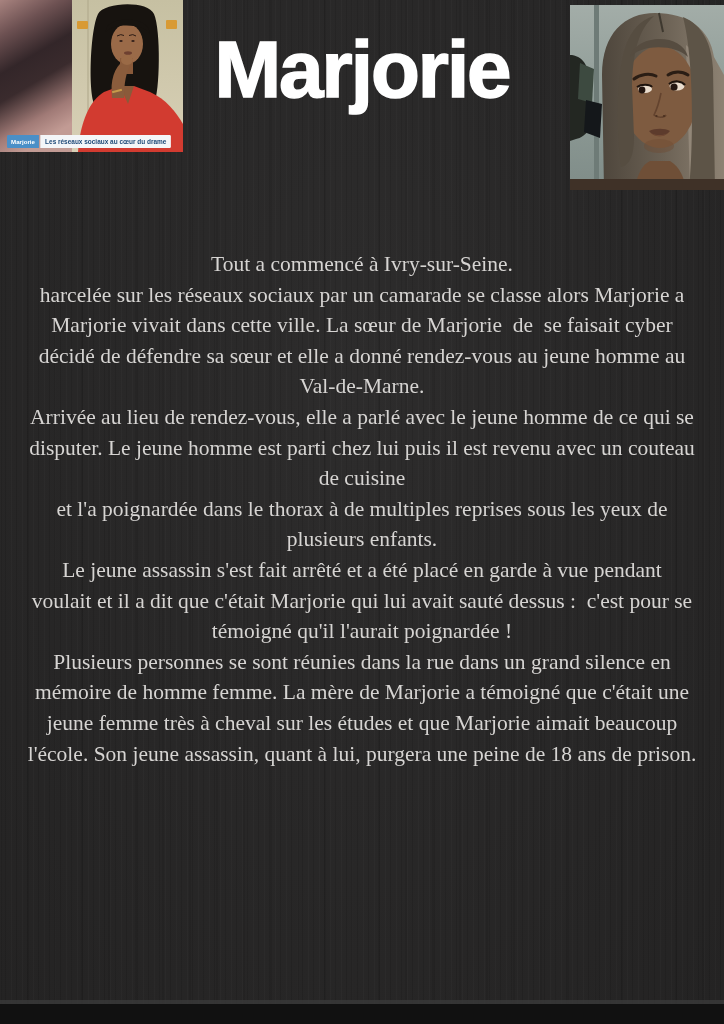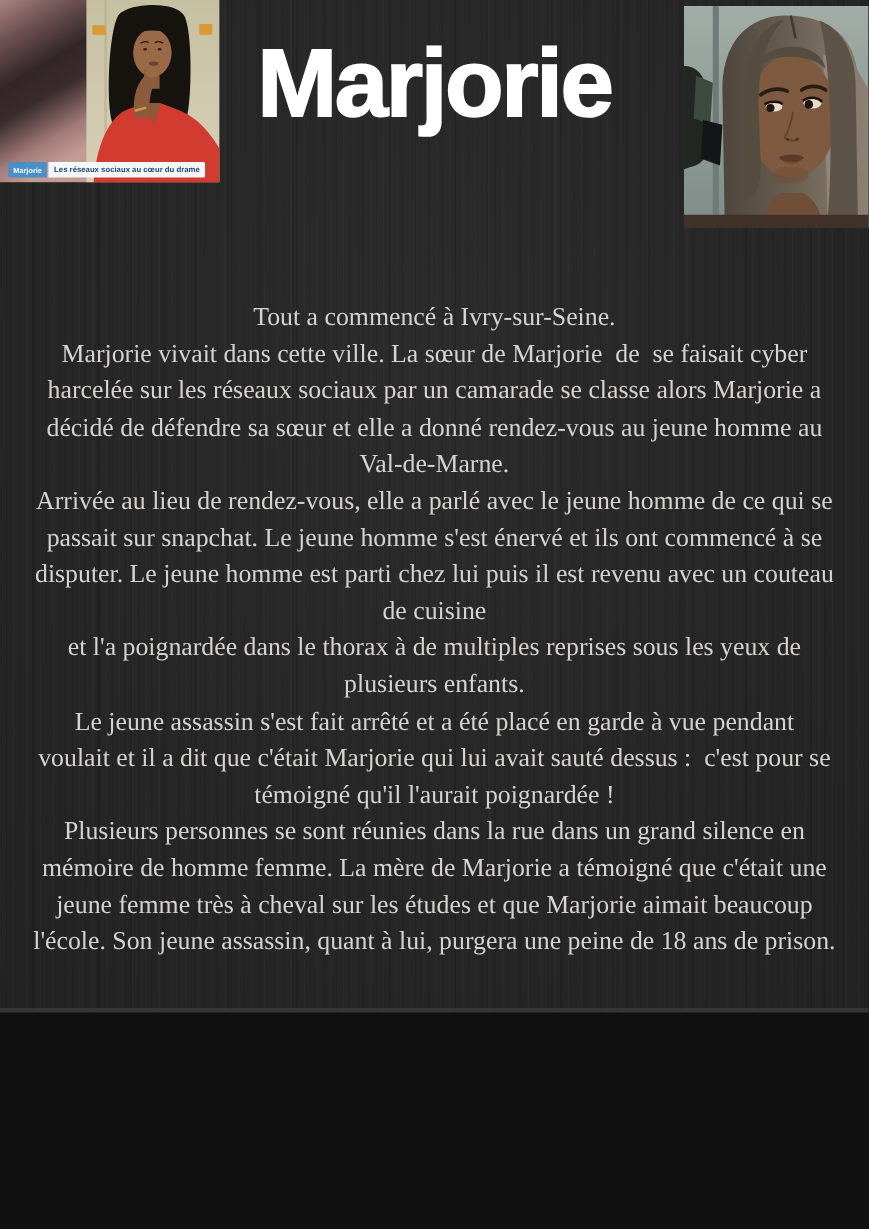--- a/index.html
+++ b/index.html
@@ -1,18 +1,18 @@
 <!DOCTYPE html>
 <html><head>
 <meta charset="utf-8">
 <style>
   html,body { margin:0; padding:0; background:#111; }
   .page {
     position:relative;
-    width:724px; height:844px;
+    width:724px; height:1004px;
     margin:0 auto;
     overflow:hidden;
     background-color:#282727;
     background-image:
       repeating-linear-gradient(90deg, rgba(255,255,255,0.020) 0 1px, rgba(0,0,0,0) 1px 5px, rgba(0,0,0,0.10) 5px 6px, rgba(0,0,0,0) 6px 11px),
       repeating-linear-gradient(90deg, rgba(0,0,0,0.08) 0 2px, rgba(0,0,0,0) 2px 27px),
       radial-gradient(ellipse at 50% 38%, rgba(255,255,255,0.025), rgba(0,0,0,0.10));
     font-family:"Liberation Sans", sans-serif;
   }
 
@@ -180,26 +180,25 @@
 
       <path d="M64,185 C68,168 72,160 80,156 L100,156 C110,162 114,172 116,185 Z" fill="#6f4f37"></path>
       <rect y="174" width="154" height="11" fill="#3f3127"></rect>
     </svg>
   </div>
 
   <h1 class="title">Marjorie</h1>
 
   <div class="story">
       <div class="story-line">Tout a commencé à Ivry-sur-Seine.</div>
+      <div class="story-line">harcelée sur les réseaux sociaux par un camarade se classe alors Marjorie a</div>
       <div class="story-line">Marjorie vivait dans cette ville. La sœur de Marjorie  de  se faisait cyber</div>
-      <div class="story-line">harcelée sur les réseaux sociaux par un camarade se classe alors Marjorie a</div>
       <div class="story-line">décidé de défendre sa sœur et elle a donné rendez-vous au jeune homme au</div>
       <div class="story-line">Val-de-Marne.</div>
       <div class="story-line">Arrivée au lieu de rendez-vous, elle a parlé avec le jeune homme de ce qui se</div>
-      <div class="story-line">passait sur snapchat. Le jeune homme s'est énervé et ils ont commencé à se</div>
       <div class="story-line">disputer. Le jeune homme est parti chez lui puis il est revenu avec un couteau</div>
       <div class="story-line">de cuisine</div>
       <div class="story-line">et l'a poignardée dans le thorax à de multiples reprises sous les yeux de</div>
       <div class="story-line">plusieurs enfants.</div>
       <div class="story-line">Le jeune assassin s'est fait arrêté et a été placé en garde à vue pendant</div>
       <div class="story-line">voulait et il a dit que c'était Marjorie qui lui avait sauté dessus :  c'est pour se</div>
       <div class="story-line">témoigné qu'il l'aurait poignardée !</div>
       <div class="story-line">Plusieurs personnes se sont réunies dans la rue dans un grand silence en</div>
       <div class="story-line">mémoire de homme femme. La mère de Marjorie a témoigné que c'était une</div>
       <div class="story-line">jeune femme très à cheval sur les études et que Marjorie aimait beaucoup</div>

